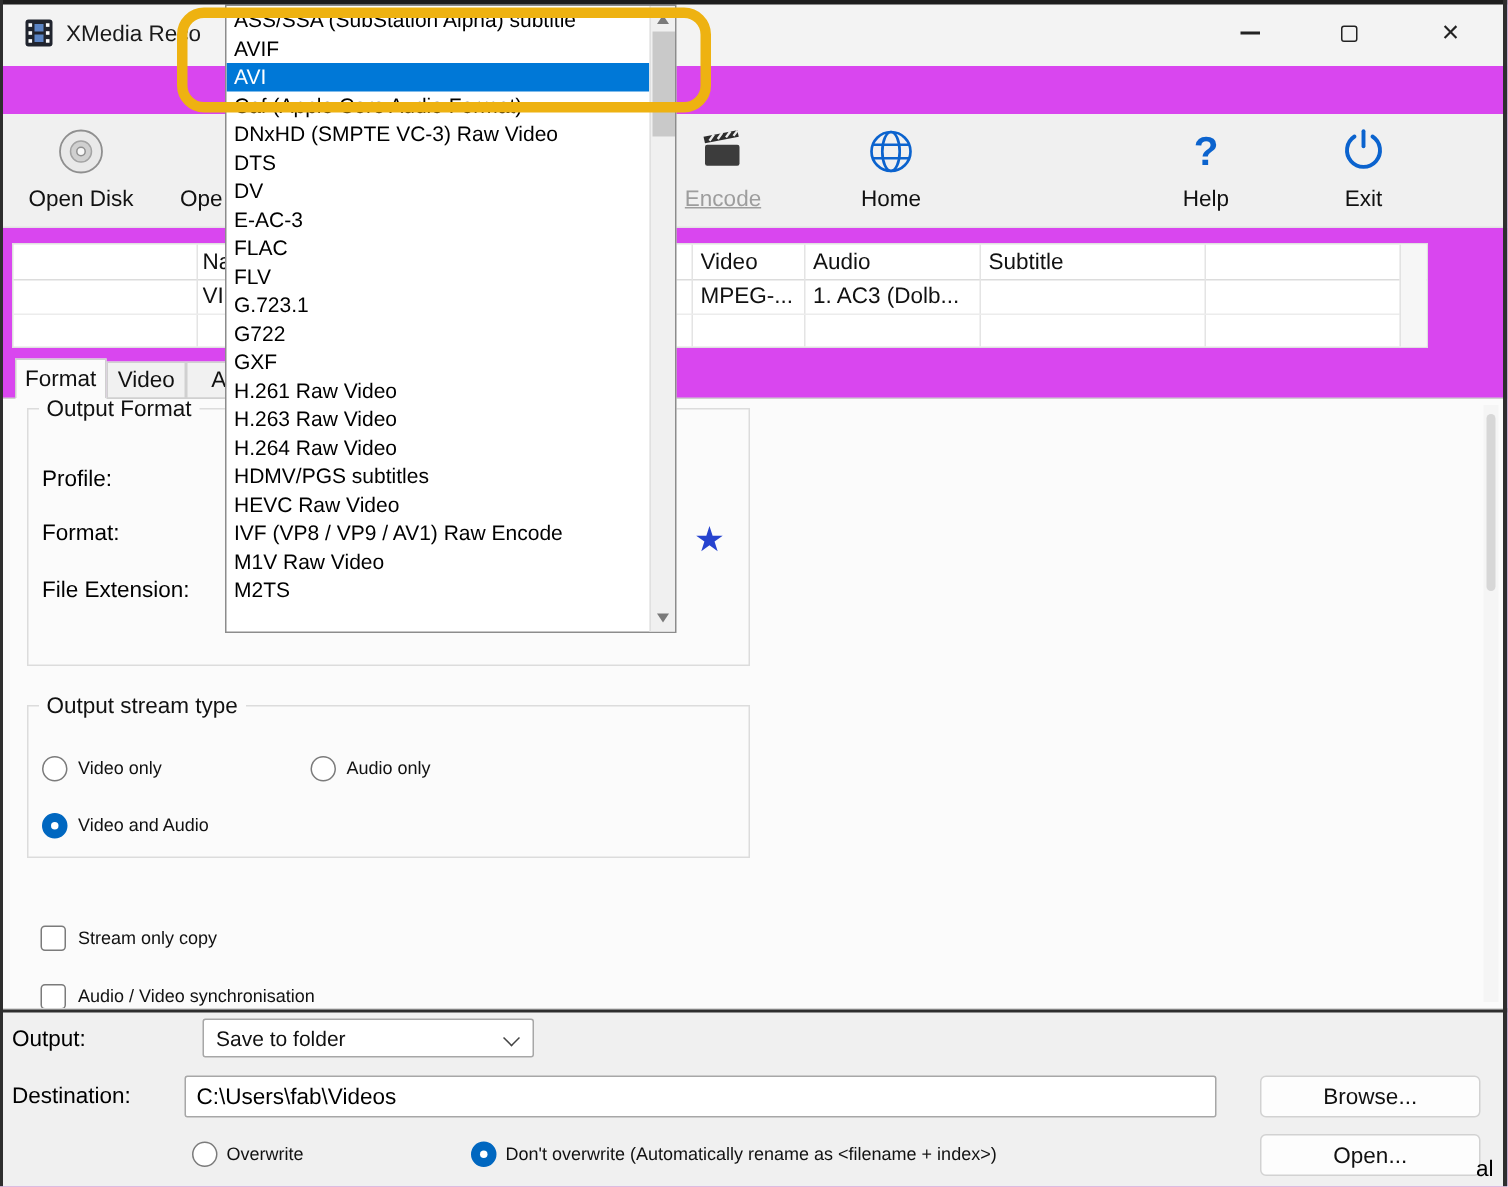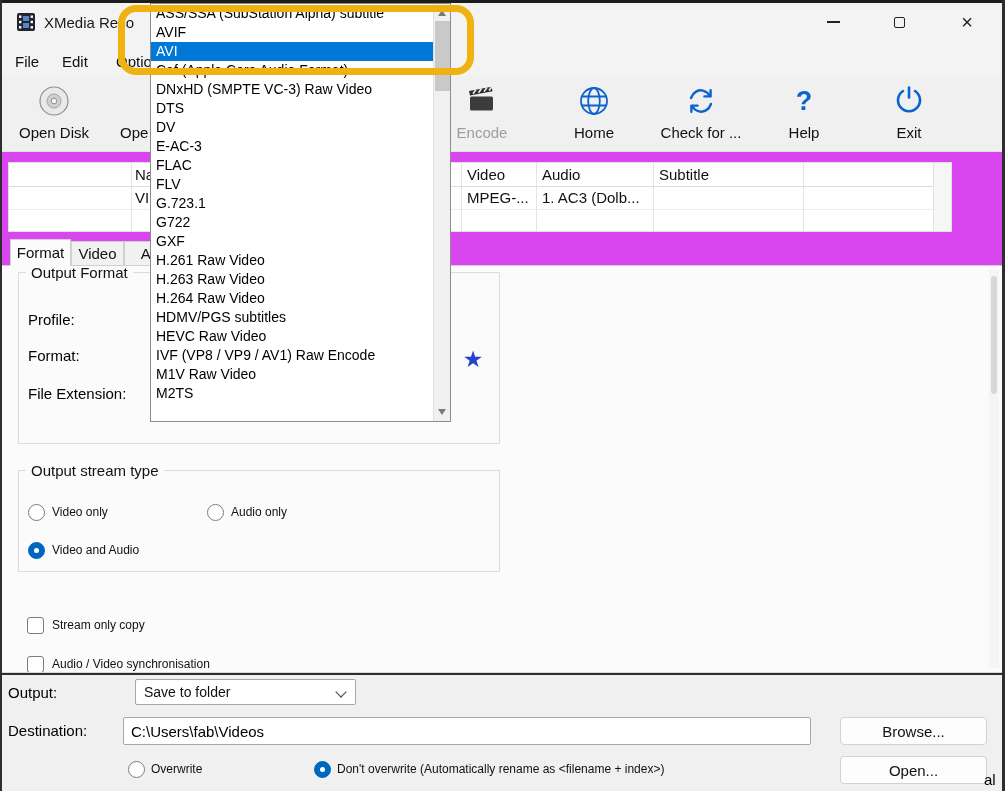--- a/index.html
+++ b/index.html
@@ -25,21 +25,21 @@
 
   
   .menubar { position:absolute; left:0; top:44px; width:100%; height:32px; background:#f3f3f3; }
   .menu-item { position:absolute; top:7px; font-size:15px; color:#111; padding:2px 4px; }
 
   
   .toolbar { position:absolute; left:0; top:76px; width:100%; height:76px; background:#f0f0f0; border-bottom:1px solid #e2e2e2; }
   .tbtn { position:absolute; top:6px; height:64px; text-align:center; }
   .ticon { display:block; height:36px; margin-top:2px; }
   .tlabel { display:block; font-size:15px; margin-top:4px; color:#111; white-space:nowrap; }
-  .tlabel.disabled { color:#9d9d9d; }
+  .tlabel.disabled { color:#9d9d9d;text-decoration:underline; }
   .help-glyph { font-size:27px; font-weight:bold; color:#0b63ce; line-height:34px; display:block; }
 
   
   .filetable { position:absolute; left:8px; top:162px; width:944px; height:70px; background:#fff; border:1px solid #e0e0e0; font-size:15px; }
   .ft-header { position:absolute; left:0; top:0; width:100%; height:24px; border-bottom:1px solid #dcdcdc; }
   .ft-col { position:absolute; top:3px; white-space:nowrap; overflow:hidden; }
   .ft-vline { position:absolute; top:0; width:1px; height:100%; background:#e4e4e4; }
   .ft-row { position:absolute; left:0; top:24px; width:100%; height:23px; border-bottom:1px solid #ececec; }
   .ft-cell { position:absolute; top:2px; white-space:nowrap; overflow:hidden; }
   .ft-scroll { position:absolute; right:0; top:0; width:18px; height:100%; background:#f6f6f6; border-left:1px solid #e2e2e2; }
@@ -111,25 +111,20 @@
       <span class="minimize-bar"></span>
     </div>
     <div class="winctl" style="left:876px;">
       <span class="maximize-box"></span>
     </div>
     <div class="winctl" style="left:944px;">
       <span class="close-x">×</span>
     </div>
   </div>
 
-  <div class="menubar">
-    <span class="menu-item" style="left:11px;">File</span>
-    <span class="menu-item" style="left:58px;">Edit</span>
-    <span class="menu-item" style="left:112px;">Optio</span>
-  </div>
 
   <div class="toolbar">
     <div class="tbtn" style="left:9px;width:90px;">
       <span class="ticon">
         <svg width="34" height="34" viewBox="0 0 34 34">
           <circle cx="17" cy="17" r="14" fill="#e9e9e9" stroke="#8f8f8f" stroke-width="1.2"></circle>
           <circle cx="17" cy="17" r="7" fill="#d0d0d0" stroke="#a3a3a3"></circle>
           <circle cx="17" cy="17" r="2.8" fill="#f7f7f7" stroke="#8f8f8f"></circle>
         </svg>
       </span>
@@ -151,31 +146,20 @@
     </div>
     <div class="tbtn" style="left:554px;width:80px;">
       <span class="ticon">
         <svg width="34" height="34" viewBox="0 0 34 34" fill="none" stroke="#0b63ce" stroke-width="1.8">
           <circle cx="17" cy="17" r="13"></circle>
           <ellipse cx="17" cy="17" rx="5.8" ry="13"></ellipse>
           <path d="M4.8 12.5 H29.2 M4.8 21.5 H29.2"></path>
         </svg>
       </span>
       <span class="tlabel">Home</span>
-    </div>
-    <div class="tbtn" style="left:645px;width:112px;">
-      <span class="ticon">
-        <svg width="34" height="34" viewBox="0 0 34 34" fill="none" stroke="#0b63ce" stroke-width="2.4" stroke-linecap="round" stroke-linejoin="round">
-          <path d="M7 14 C9 8 14.5 5.5 19 6.6 C22 7.4 24.6 9.5 26 12"></path>
-          <path d="M27 20 C25 26 19.5 28.5 15 27.4 C12 26.6 9.4 24.5 8 22"></path>
-          <path d="M26.6 6.2 L26.6 12.4 L20.4 12.4"></path>
-          <path d="M7.4 27.8 L7.4 21.6 L13.6 21.6"></path>
-        </svg>
-      </span>
-      <span class="tlabel">Check for ...</span>
     </div>
     <div class="tbtn" style="left:764px;width:80px;">
       <span class="ticon help-glyph">?</span>
       <span class="tlabel">Help</span>
     </div>
     <div class="tbtn" style="left:869px;width:80px;">
       <span class="ticon">
         <svg width="32" height="32" viewBox="0 0 32 32" fill="none" stroke="#0b63ce" stroke-width="2.6" stroke-linecap="round">
           <path d="M16 3.5 V13.5"></path>
           <path d="M10 7 A11 11 0 1 0 22 7"></path>

